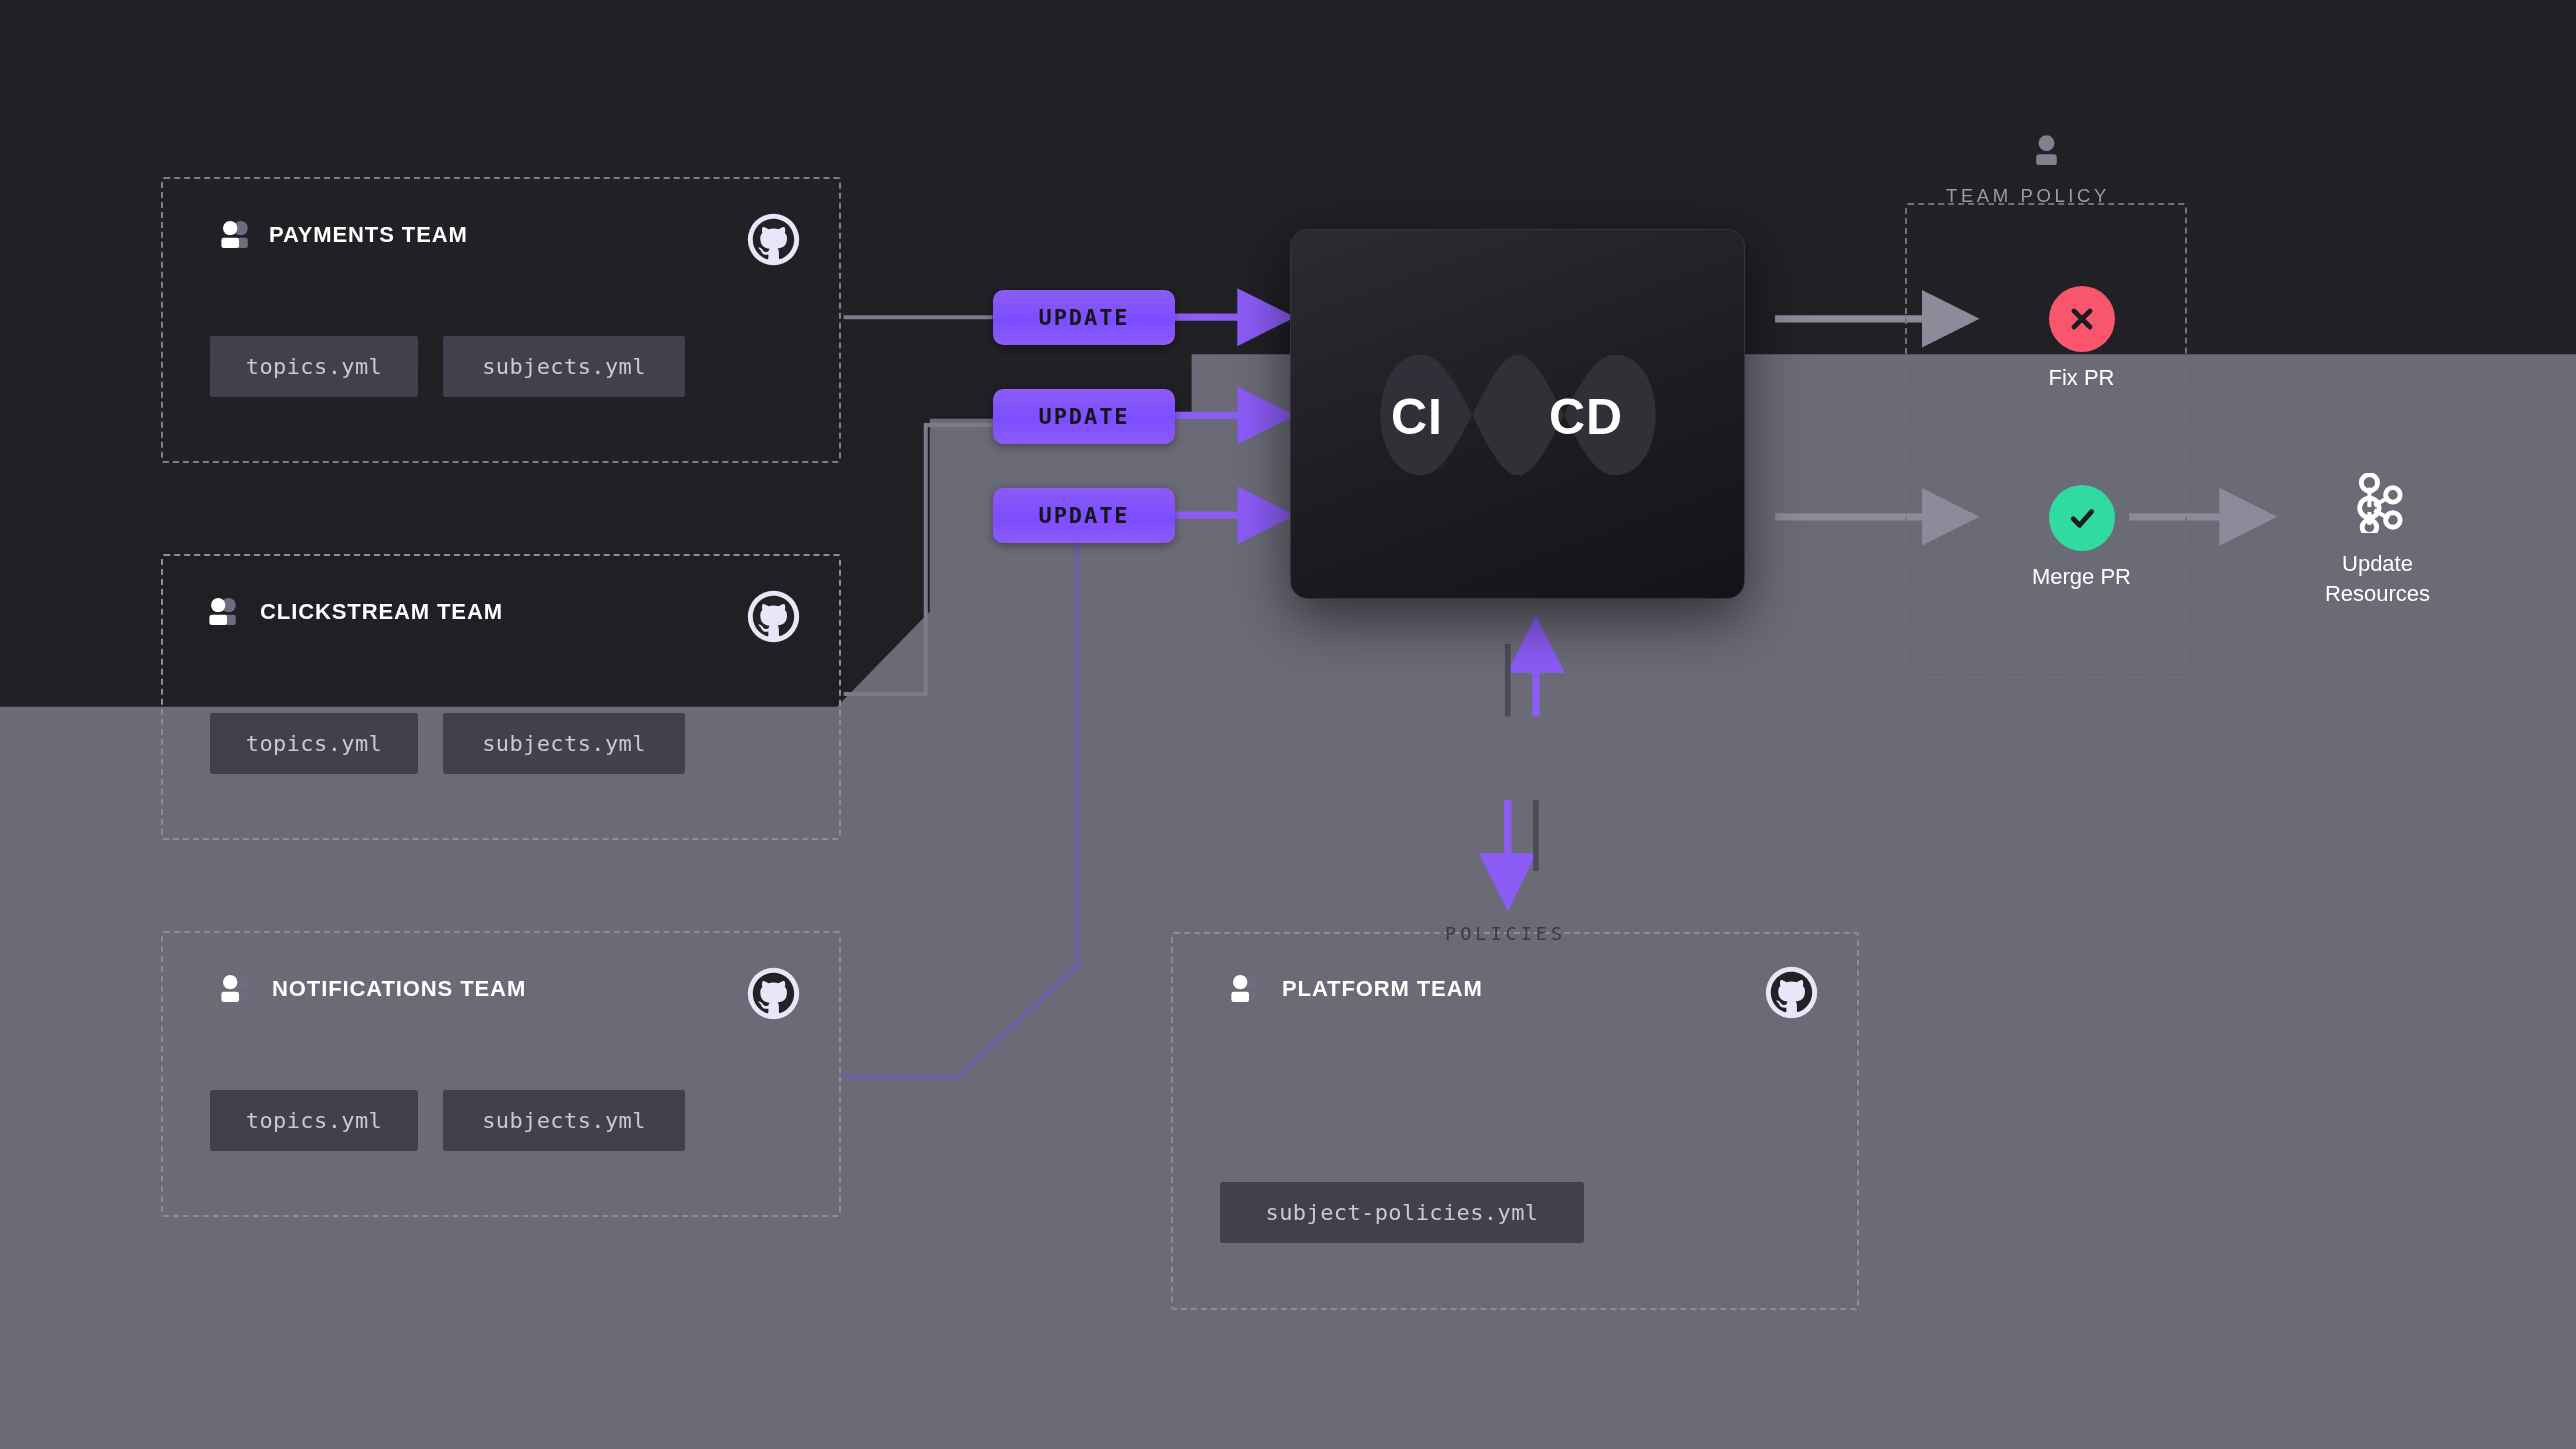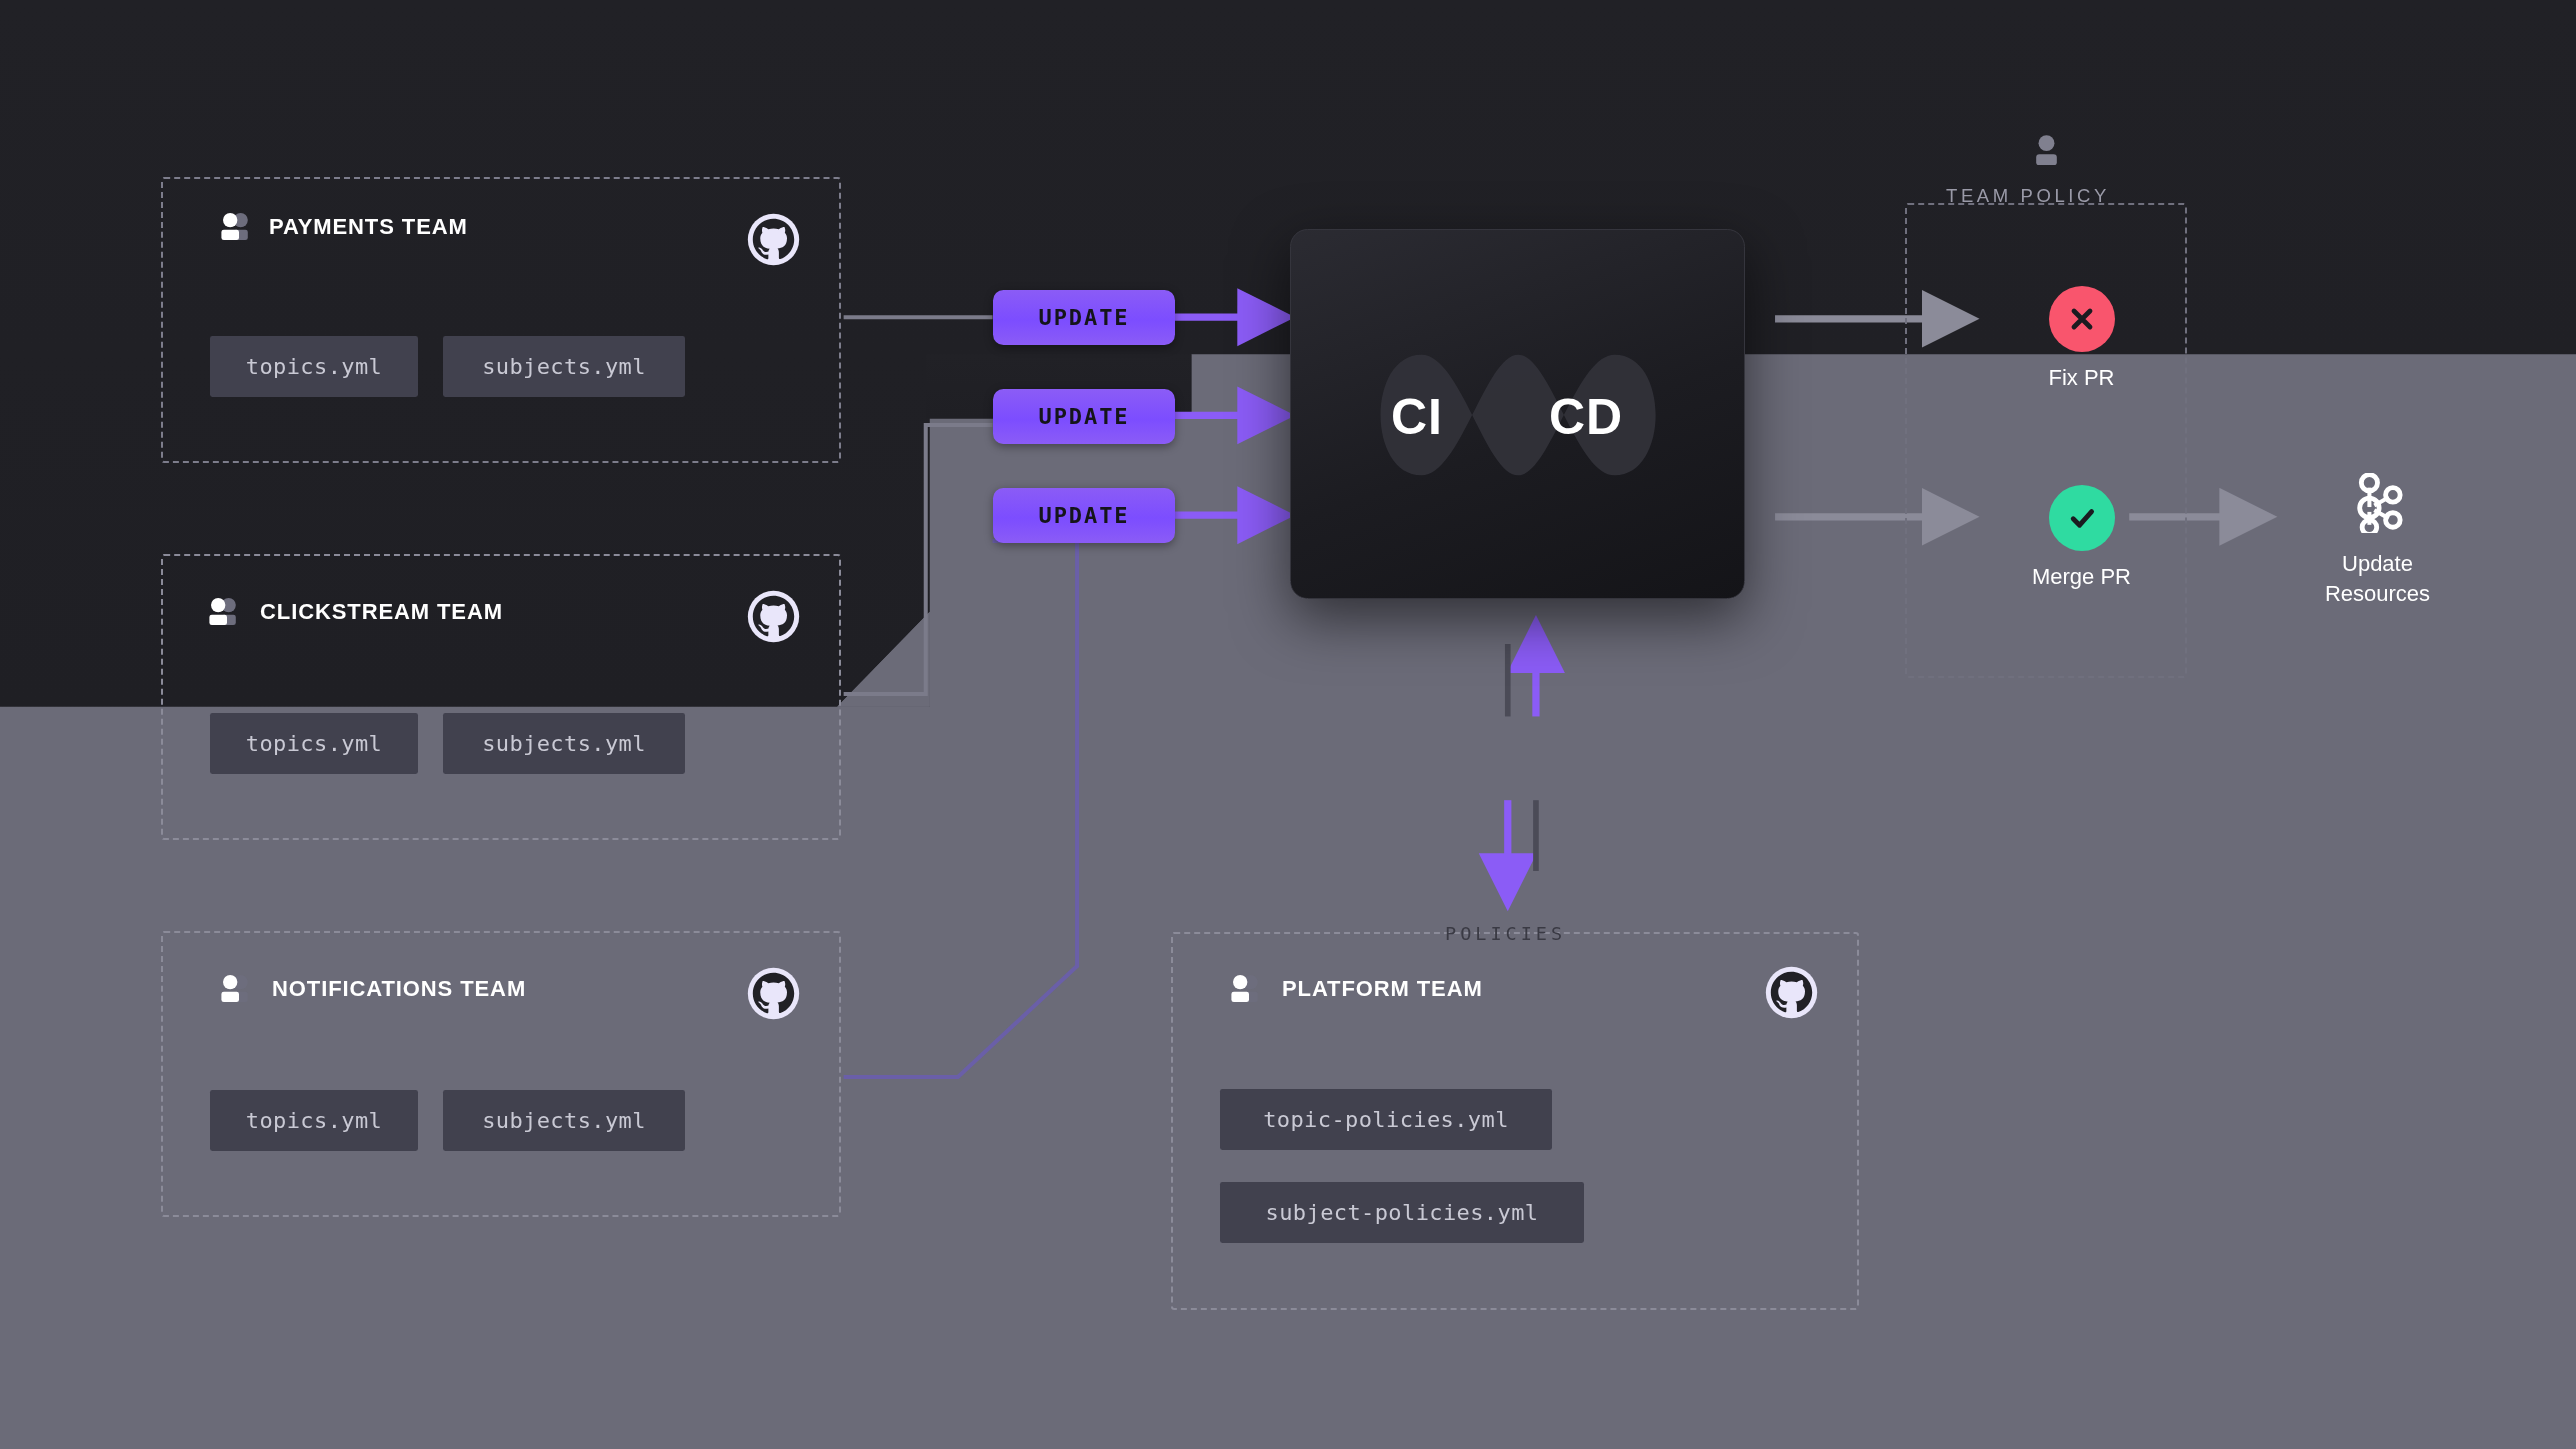--- a/index.html
+++ b/index.html
@@ -162,21 +162,21 @@
       <path d="M1908,890 V818" stroke="#8b5cf6" stroke-width="9" fill="none" marker-end="url(#arrowPurple)"></path>
 
       <path d="M1873,994 V1078" stroke="#8b5cf6" stroke-width="9" fill="none" marker-end="url(#arrowPurple)"></path>
 
       <path d="M1873,800 V890" stroke="#4b4b57" stroke-width="7" fill="none"></path>
       <path d="M1908,994 V1082" stroke="#4b4b57" stroke-width="7" fill="none"></path>
     </svg>
   </div>
 
   <div class="team-box on-dark" style="left:161px; top:177px; width:680px; height:286px;">
-    <div class="team-header" style="left:56px; top:32px;gap:18px;">
+    <div class="team-header" style="left:56px; top:40px;gap:18px;">
       <span class="people-icon">
         <svg viewBox="0 0 40 38" width="32" height="31" xmlns="http://www.w3.org/2000/svg">
           <circle cx="27" cy="11" r="9" fill="#6d6d7d"></circle>
           <rect x="18" y="23" width="18" height="13" rx="3" fill="#6d6d7d"></rect>
           <circle cx="14" cy="11" r="9" fill="#ffffff"></circle>
           <rect x="3" y="23" width="22" height="13" rx="3" fill="#ffffff"></rect>
         </svg>
       </span>
       <span class="team-title">PAYMENTS TEAM</span>
     </div>
@@ -245,21 +245,20 @@
         </svg>
       </span>
       <span class="team-title">PLATFORM TEAM</span>
     </div>
     <span class="gh-icon" style="right:39px; top:32px;">
       <svg viewBox="0 0 64 64" width="53" height="53" xmlns="http://www.w3.org/2000/svg">
         <circle cx="32" cy="32" r="31" fill="#e9e6fa"></circle>
         <path fill="#212126" d="M32 7c-13.8 0-25 11.2-25 25 0 11 7.2 20.4 17.1 23.7 1.3.2 1.7-.5 1.7-1.2v-4.3c-7 1.5-8.4-3.3-8.4-3.3-1.1-2.9-2.8-3.7-2.8-3.7-2.3-1.6.2-1.5.2-1.5 2.5.2 3.9 2.6 3.9 2.6 2.2 3.8 5.8 2.7 7.2 2.1.2-1.6.9-2.7 1.6-3.3-5.6-.6-11.5-2.8-11.5-12.5 0-2.8 1-5 2.6-6.8-.3-.6-1.1-3.2.2-6.7 0 0 2.1-.7 7 2.6 2-.6 4.2-.9 6.3-.9s4.3.3 6.3.9c4.8-3.3 7-2.6 7-2.6 1.4 3.5.5 6.1.3 6.7 1.6 1.8 2.6 4 2.6 6.8 0 9.7-5.9 11.8-11.5 12.4 0.9.8 1.7 2.3 1.7 4.6v6.8c0 .7.4 1.5 1.8 1.2C49.8 52.4 57 43 57 32c0-13.8-11.2-25-25-25z"></path>
       </svg>
     </span>
-    <div class="file-chip" style="left:47px; top:155px; width:332px; height:61px;">topic-policies.yml</div>
     <div class="file-chip" style="left:47px; top:248px; width:364px; height:61px;">subject-policies.yml</div>
   </div>
   <span class="region-caption dark-on-light" style="left:1445px; top:923px; font-family:'DejaVu Sans Mono',monospace; letter-spacing:4px;">POLICIES</span>
 
   <div class="pill" style="left:993px; top:290px; width:182px; height:55px;">UPDATE</div>
   <div class="pill" style="left:993px; top:389px; width:182px; height:55px;">UPDATE</div>
   <div class="pill" style="left:993px; top:488px; width:182px; height:55px;">UPDATE</div>
 
   <div class="cicd" style="left:1290px; top:229px; width:455px; height:370px;">
     <span class="infinity">

